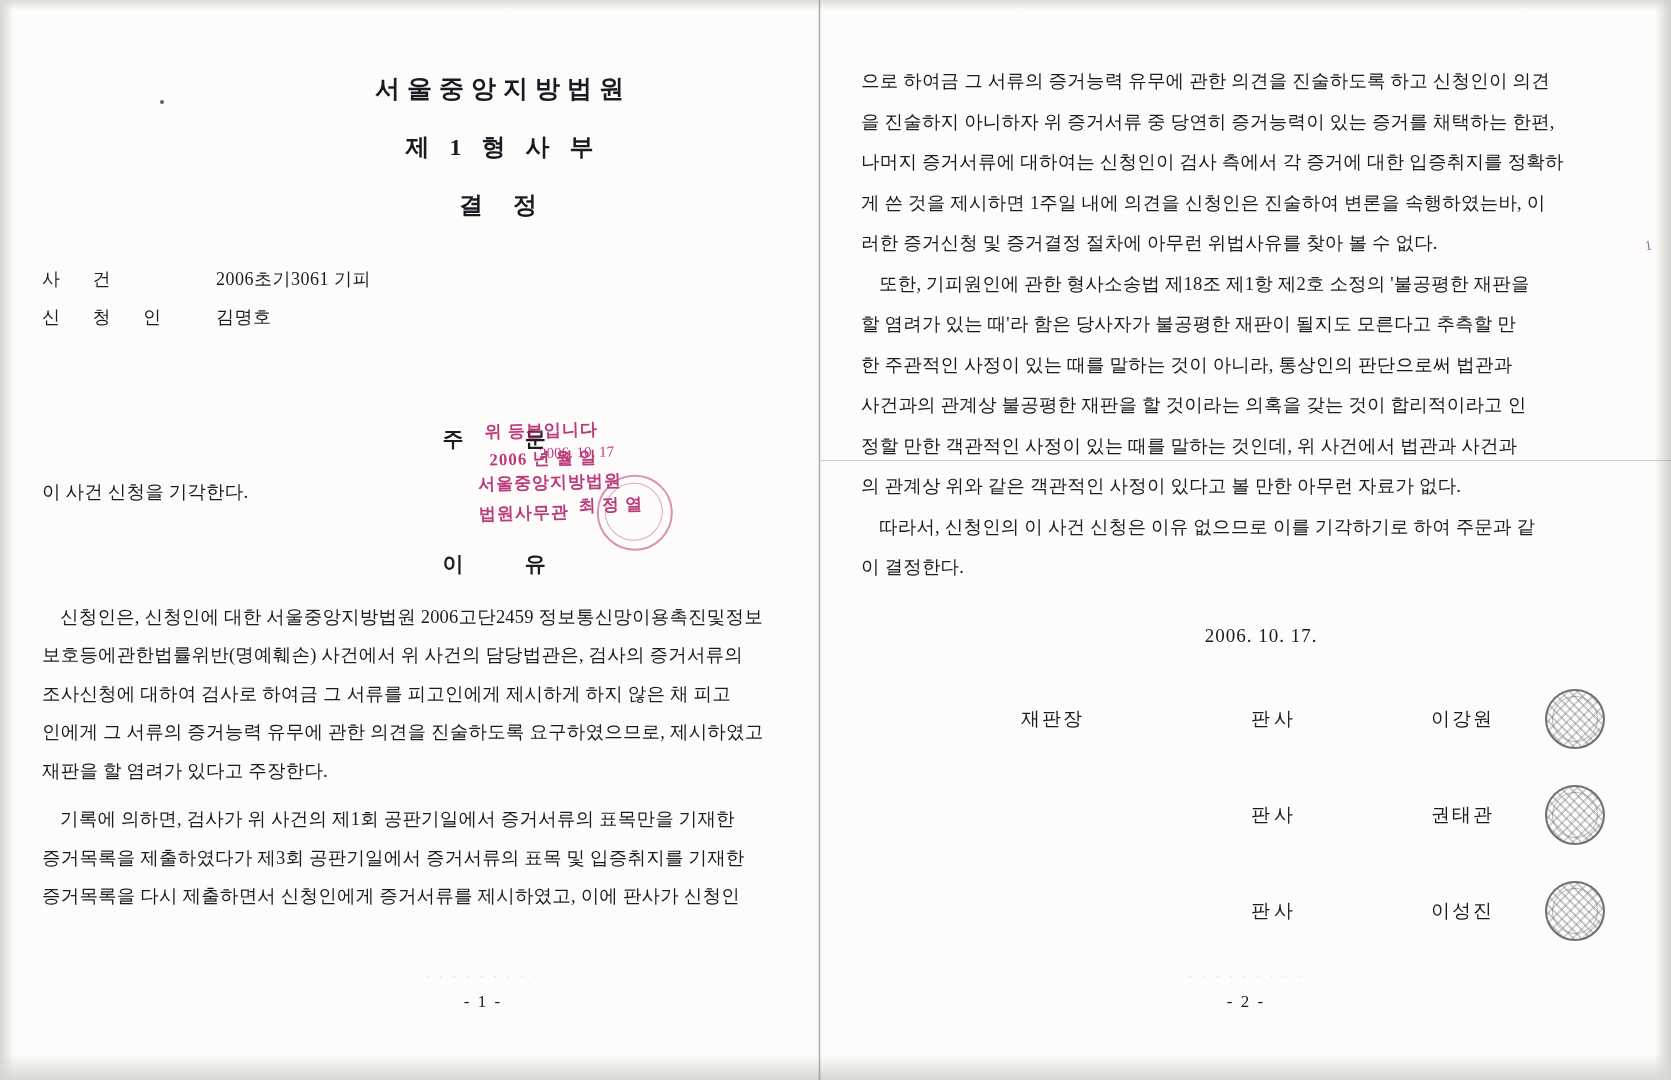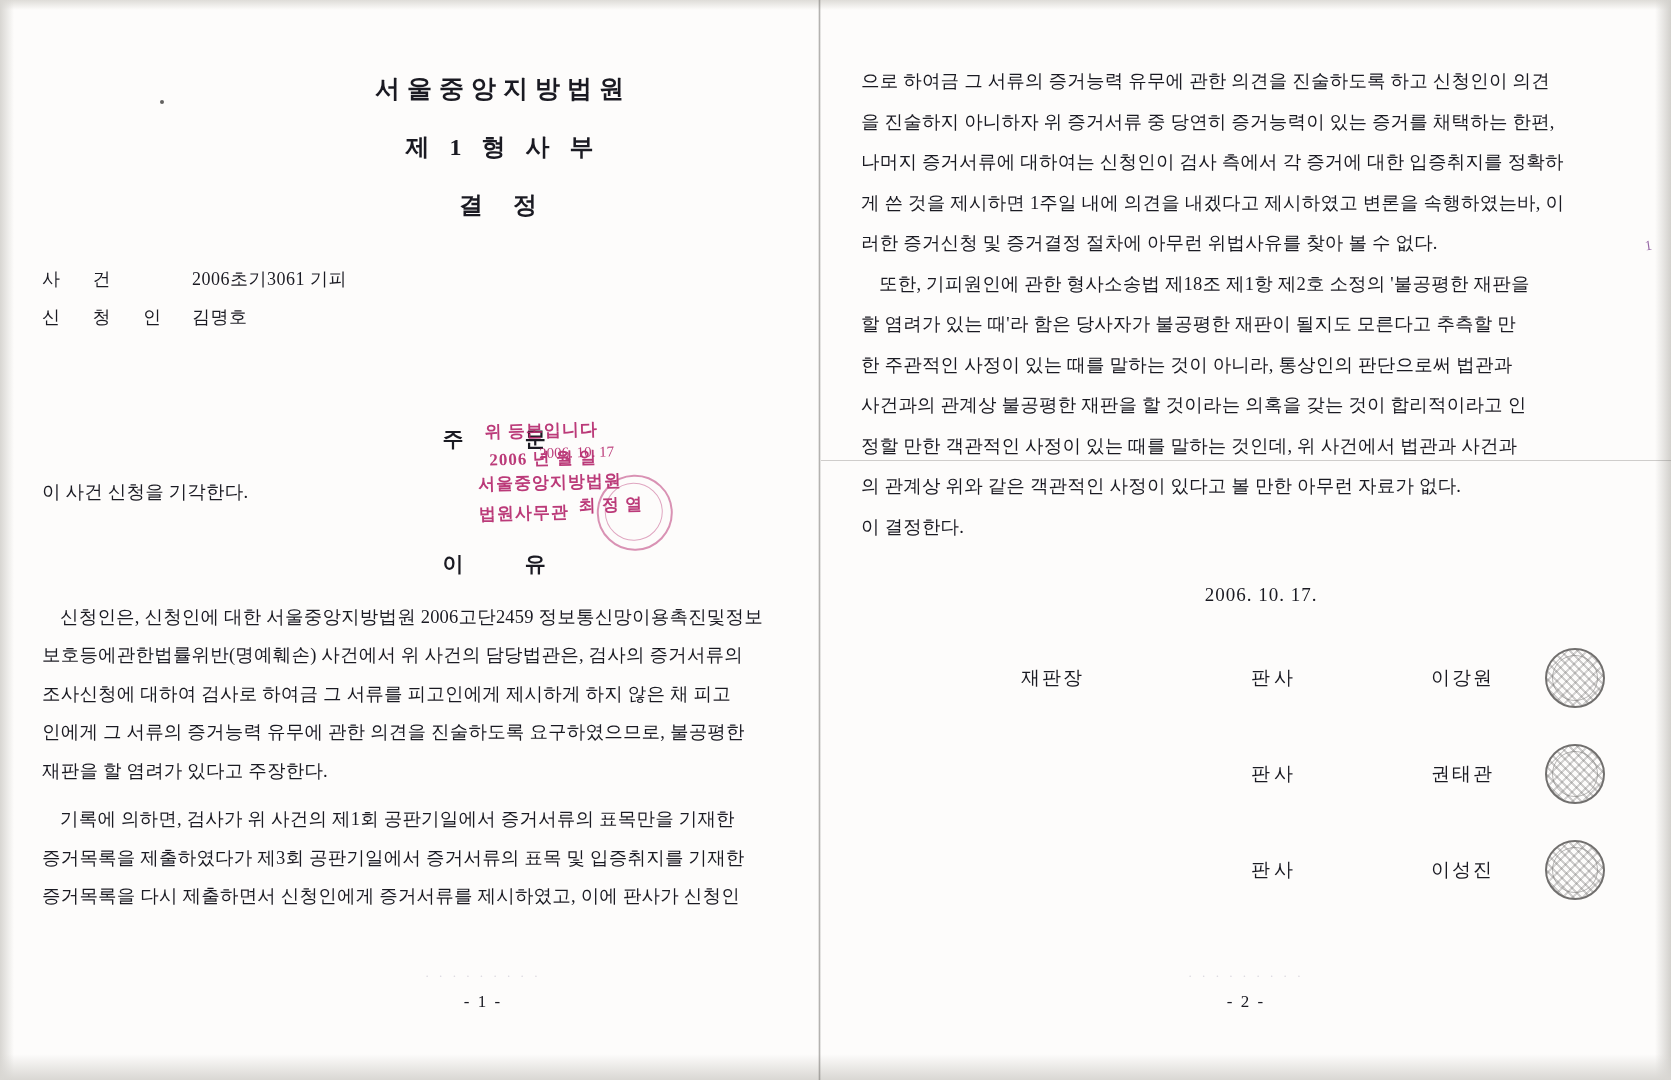--- a/index.html
+++ b/index.html
@@ -83,20 +83,21 @@
   }
   .meta {
     margin-top: 46px;
     padding-left: 42px;
     font-size: 18px;
   }
   .meta-row {
     display: flex;
     align-items: center;
     margin-bottom: 14px;
+    gap: 24px;
   }
   .meta-label {
     width: 150px;
     letter-spacing: 14px;
   }
   .meta-value { letter-spacing: 0.5px; }
 
   .section-head {
     text-align: center;
     font-size: 21px;
@@ -321,21 +322,21 @@
     <div class="lines-left ruling">
       <div class="body-line">이 사건 신청을 기각한다.</div>
     </div>
 
     <div class="section-head sec-iyu">이 유</div>
 
     <div class="lines-left reason-block">
       <div class="body-line indent">신청인은, 신청인에 대한 서울중앙지방법원 2006고단2459 정보통신망이용촉진및정보</div>
       <div class="body-line">보호등에관한법률위반(명예훼손) 사건에서 위 사건의 담당법관은, 검사의 증거서류의</div>
       <div class="body-line">조사신청에 대하여 검사로 하여금 그 서류를 피고인에게 제시하게 하지 않은 채 피고</div>
-      <div class="body-line">인에게 그 서류의 증거능력 유무에 관한 의견을 진술하도록 요구하였으므로, 불공평한</div>
+      <div class="body-line">인에게 그 서류의 증거능력 유무에 관한 의견을 진술하도록 요구하였으므로, 제시하였고</div>
       <div class="body-line">재판을 할 염려가 있다고 주장한다.</div>
     </div>
 
     <div class="lines-left reason-block">
       <div class="body-line indent">기록에 의하면, 검사가 위 사건의 제1회 공판기일에서 증거서류의 표목만을 기재한</div>
       <div class="body-line">증거목록을 제출하였다가 제3회 공판기일에서 증거서류의 표목 및 입증취지를 기재한</div>
       <div class="body-line">증거목록을 다시 제출하면서 신청인에게 증거서류를 제시하였고, 이에 판사가 신청인</div>
     </div>
 
     <div class="red-stamp">
@@ -355,34 +356,35 @@
 
   <div class="page page-right">
 
     <div class="corner-mark">1</div>
 
     <div class="lines-right">
       <div>
         <div class="body-line">으로 하여금 그 서류의 증거능력 유무에 관한 의견을 진술하도록 하고 신청인이 의견</div>
         <div class="body-line">을 진술하지 아니하자 위 증거서류 중 당연히 증거능력이 있는 증거를 채택하는 한편,</div>
         <div class="body-line">나머지 증거서류에 대하여는 신청인이 검사 측에서 각 증거에 대한 입증취지를 정확하</div>
-        <div class="body-line">게 쓴 것을 제시하면 1주일 내에 의견을 내겠다고 제시하였고 변론을 속행하였는바, 이</div>
+        <div class="body-line">게 쓴 것을 제시하면 1주일 내에 의견을 신청인은 진술하여 변론을 속행하였는바, 이</div>
         <div class="body-line">러한 증거신청 및 증거결정 절차에 아무런 위법사유를 찾아 볼 수 없다.</div>
       </div>
 
       <div>
         <div class="body-line indent">또한, 기피원인에 관한 형사소송법 제18조 제1항 제2호 소정의 '불공평한 재판을</div>
         <div class="body-line">할 염려가 있는 때'라 함은 당사자가 불공평한 재판이 될지도 모른다고 추측할 만</div>
         <div class="body-line">한 주관적인 사정이 있는 때를 말하는 것이 아니라, 통상인의 판단으로써 법관과</div>
         <div class="body-line">사건과의 관계상 불공평한 재판을 할 것이라는 의혹을 갖는 것이 합리적이라고 인</div>
         <div class="body-line">정할 만한 객관적인 사정이 있는 때를 말하는 것인데, 위 사건에서 법관과 사건과</div>
         <div class="body-line">의 관계상 위와 같은 객관적인 사정이 있다고 볼 만한 아무런 자료가 없다.</div>
       </div>
 
       <div>
+        <div class="body-line indent">따라서, 신청인의 이 사건 신청은 이유 없으므로 이를 기각하기로 하여 주문과 같</div>
         <div class="body-line">이 결정한다.</div>
       </div>
     </div>
 
     <div class="date-line">2006. 10. 17.</div>
 
     <div class="judges">
       <div class="judge-row">
         <span class="judge-role">재판장</span>
         <span class="judge-title">판사</span>

